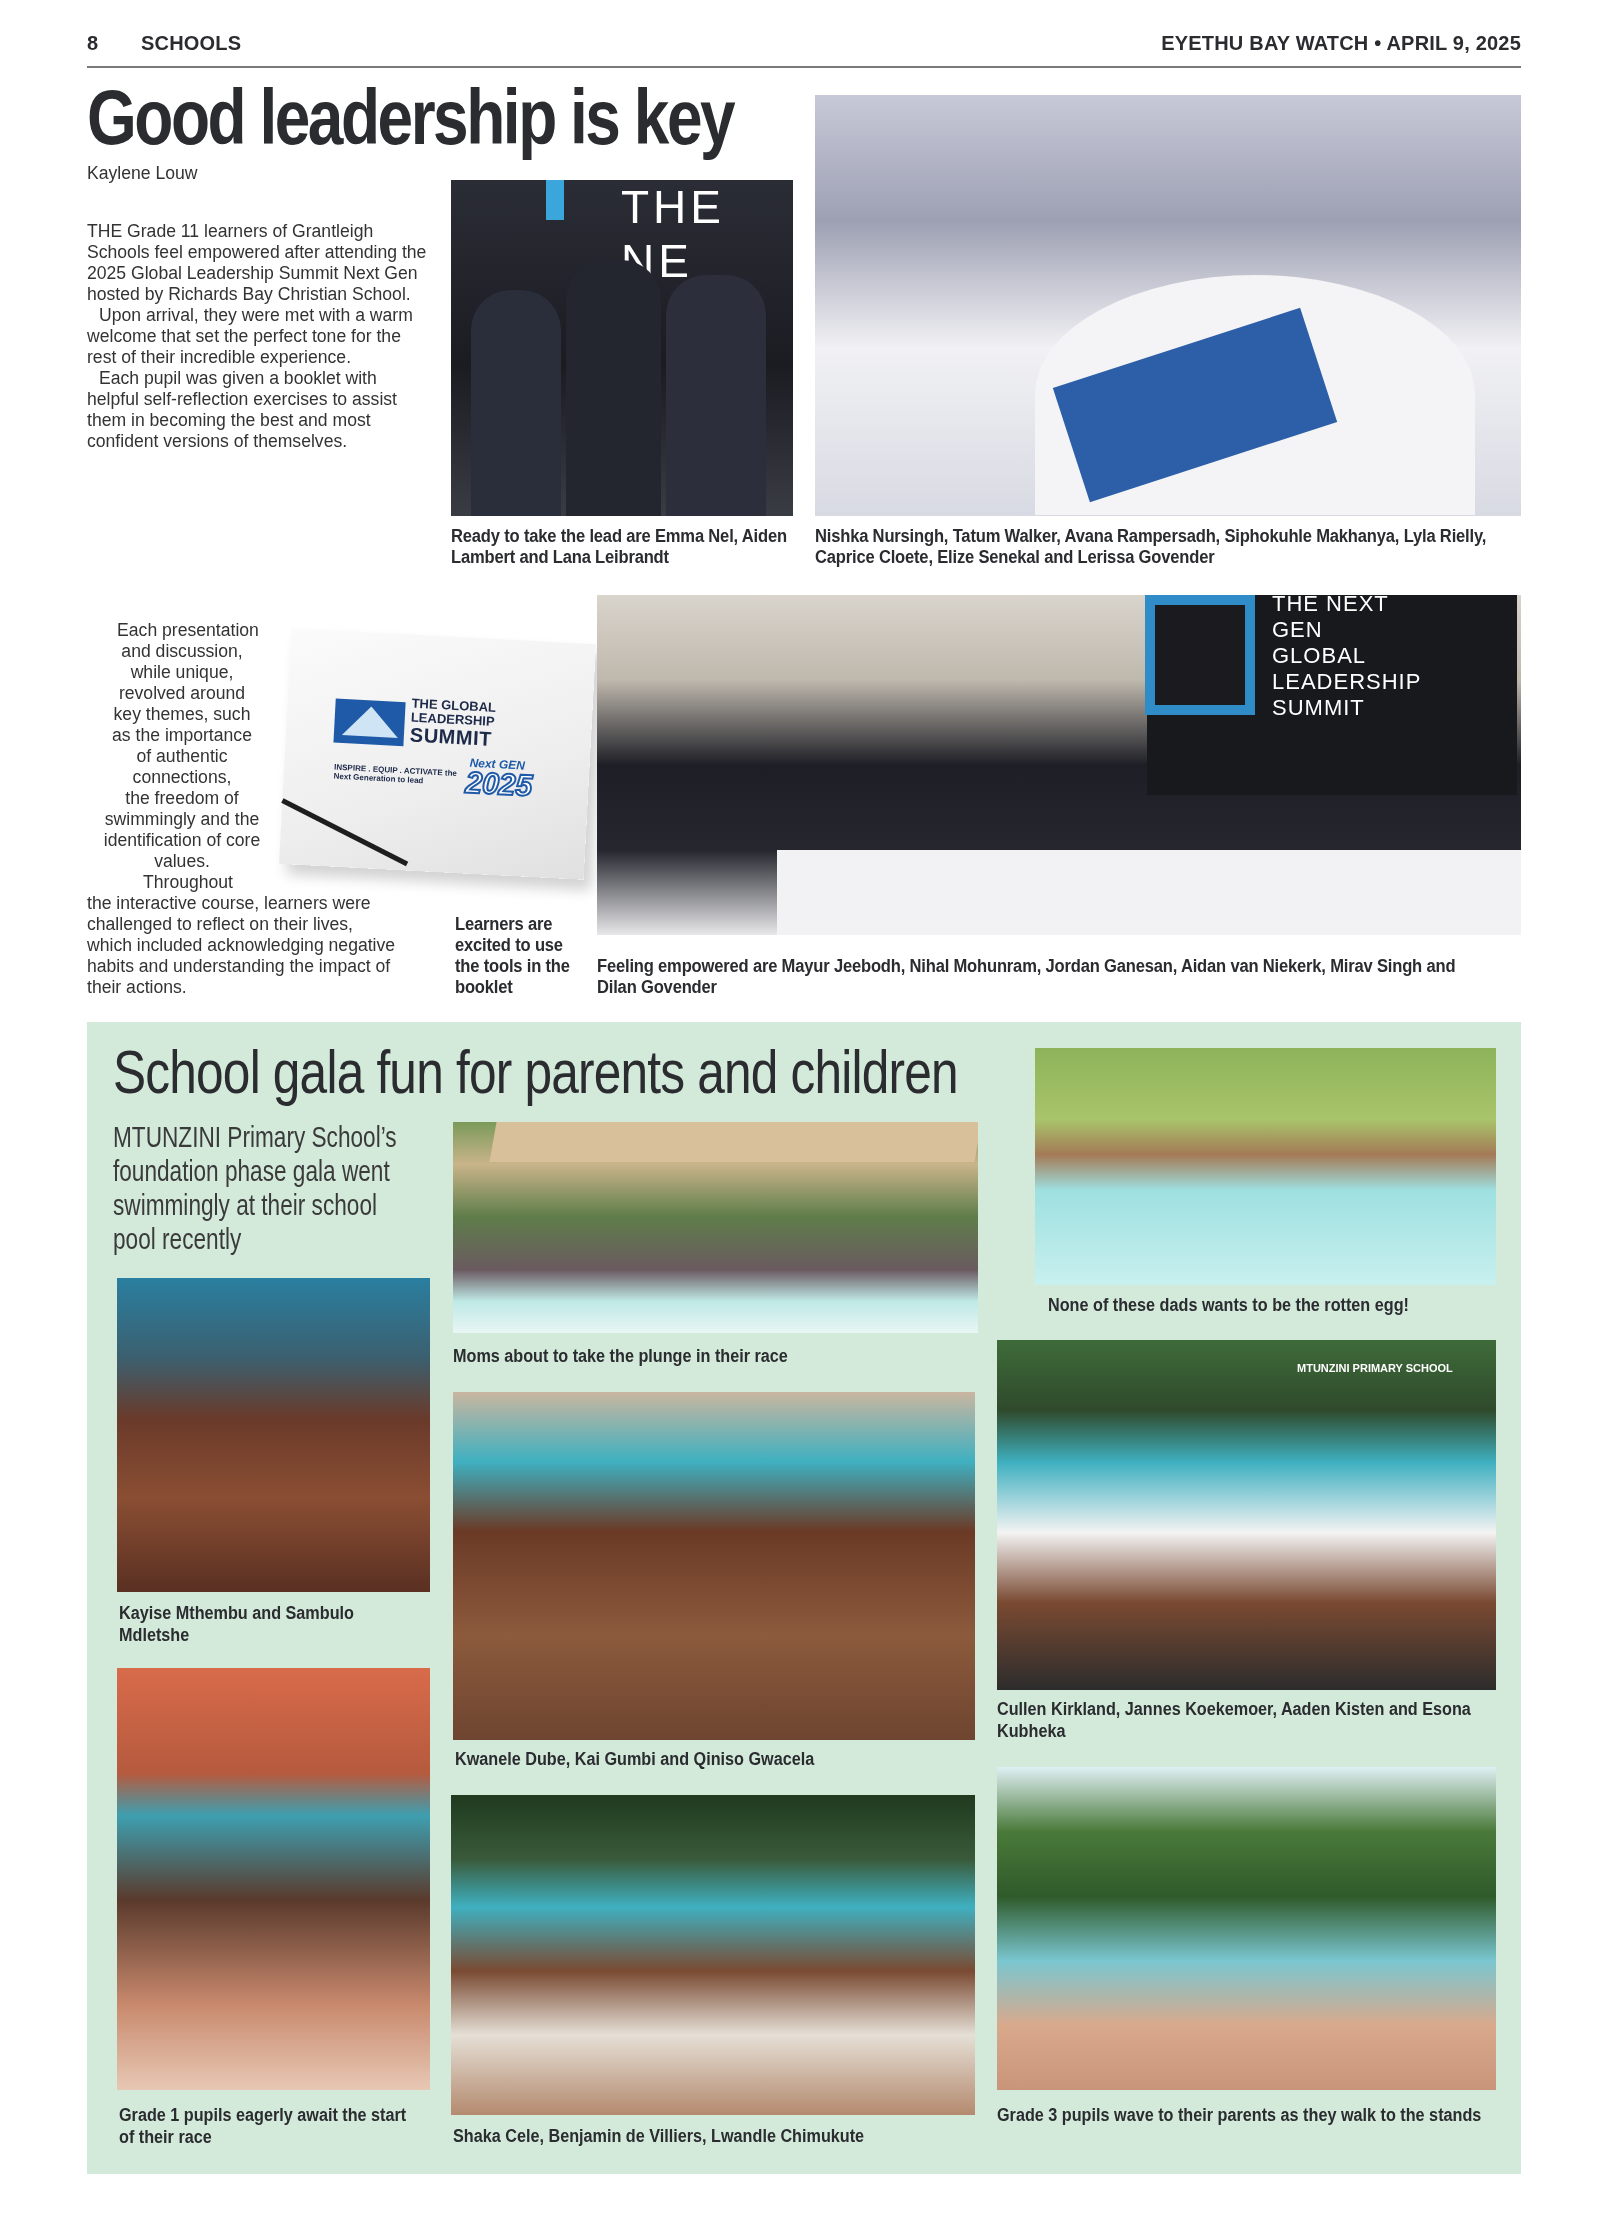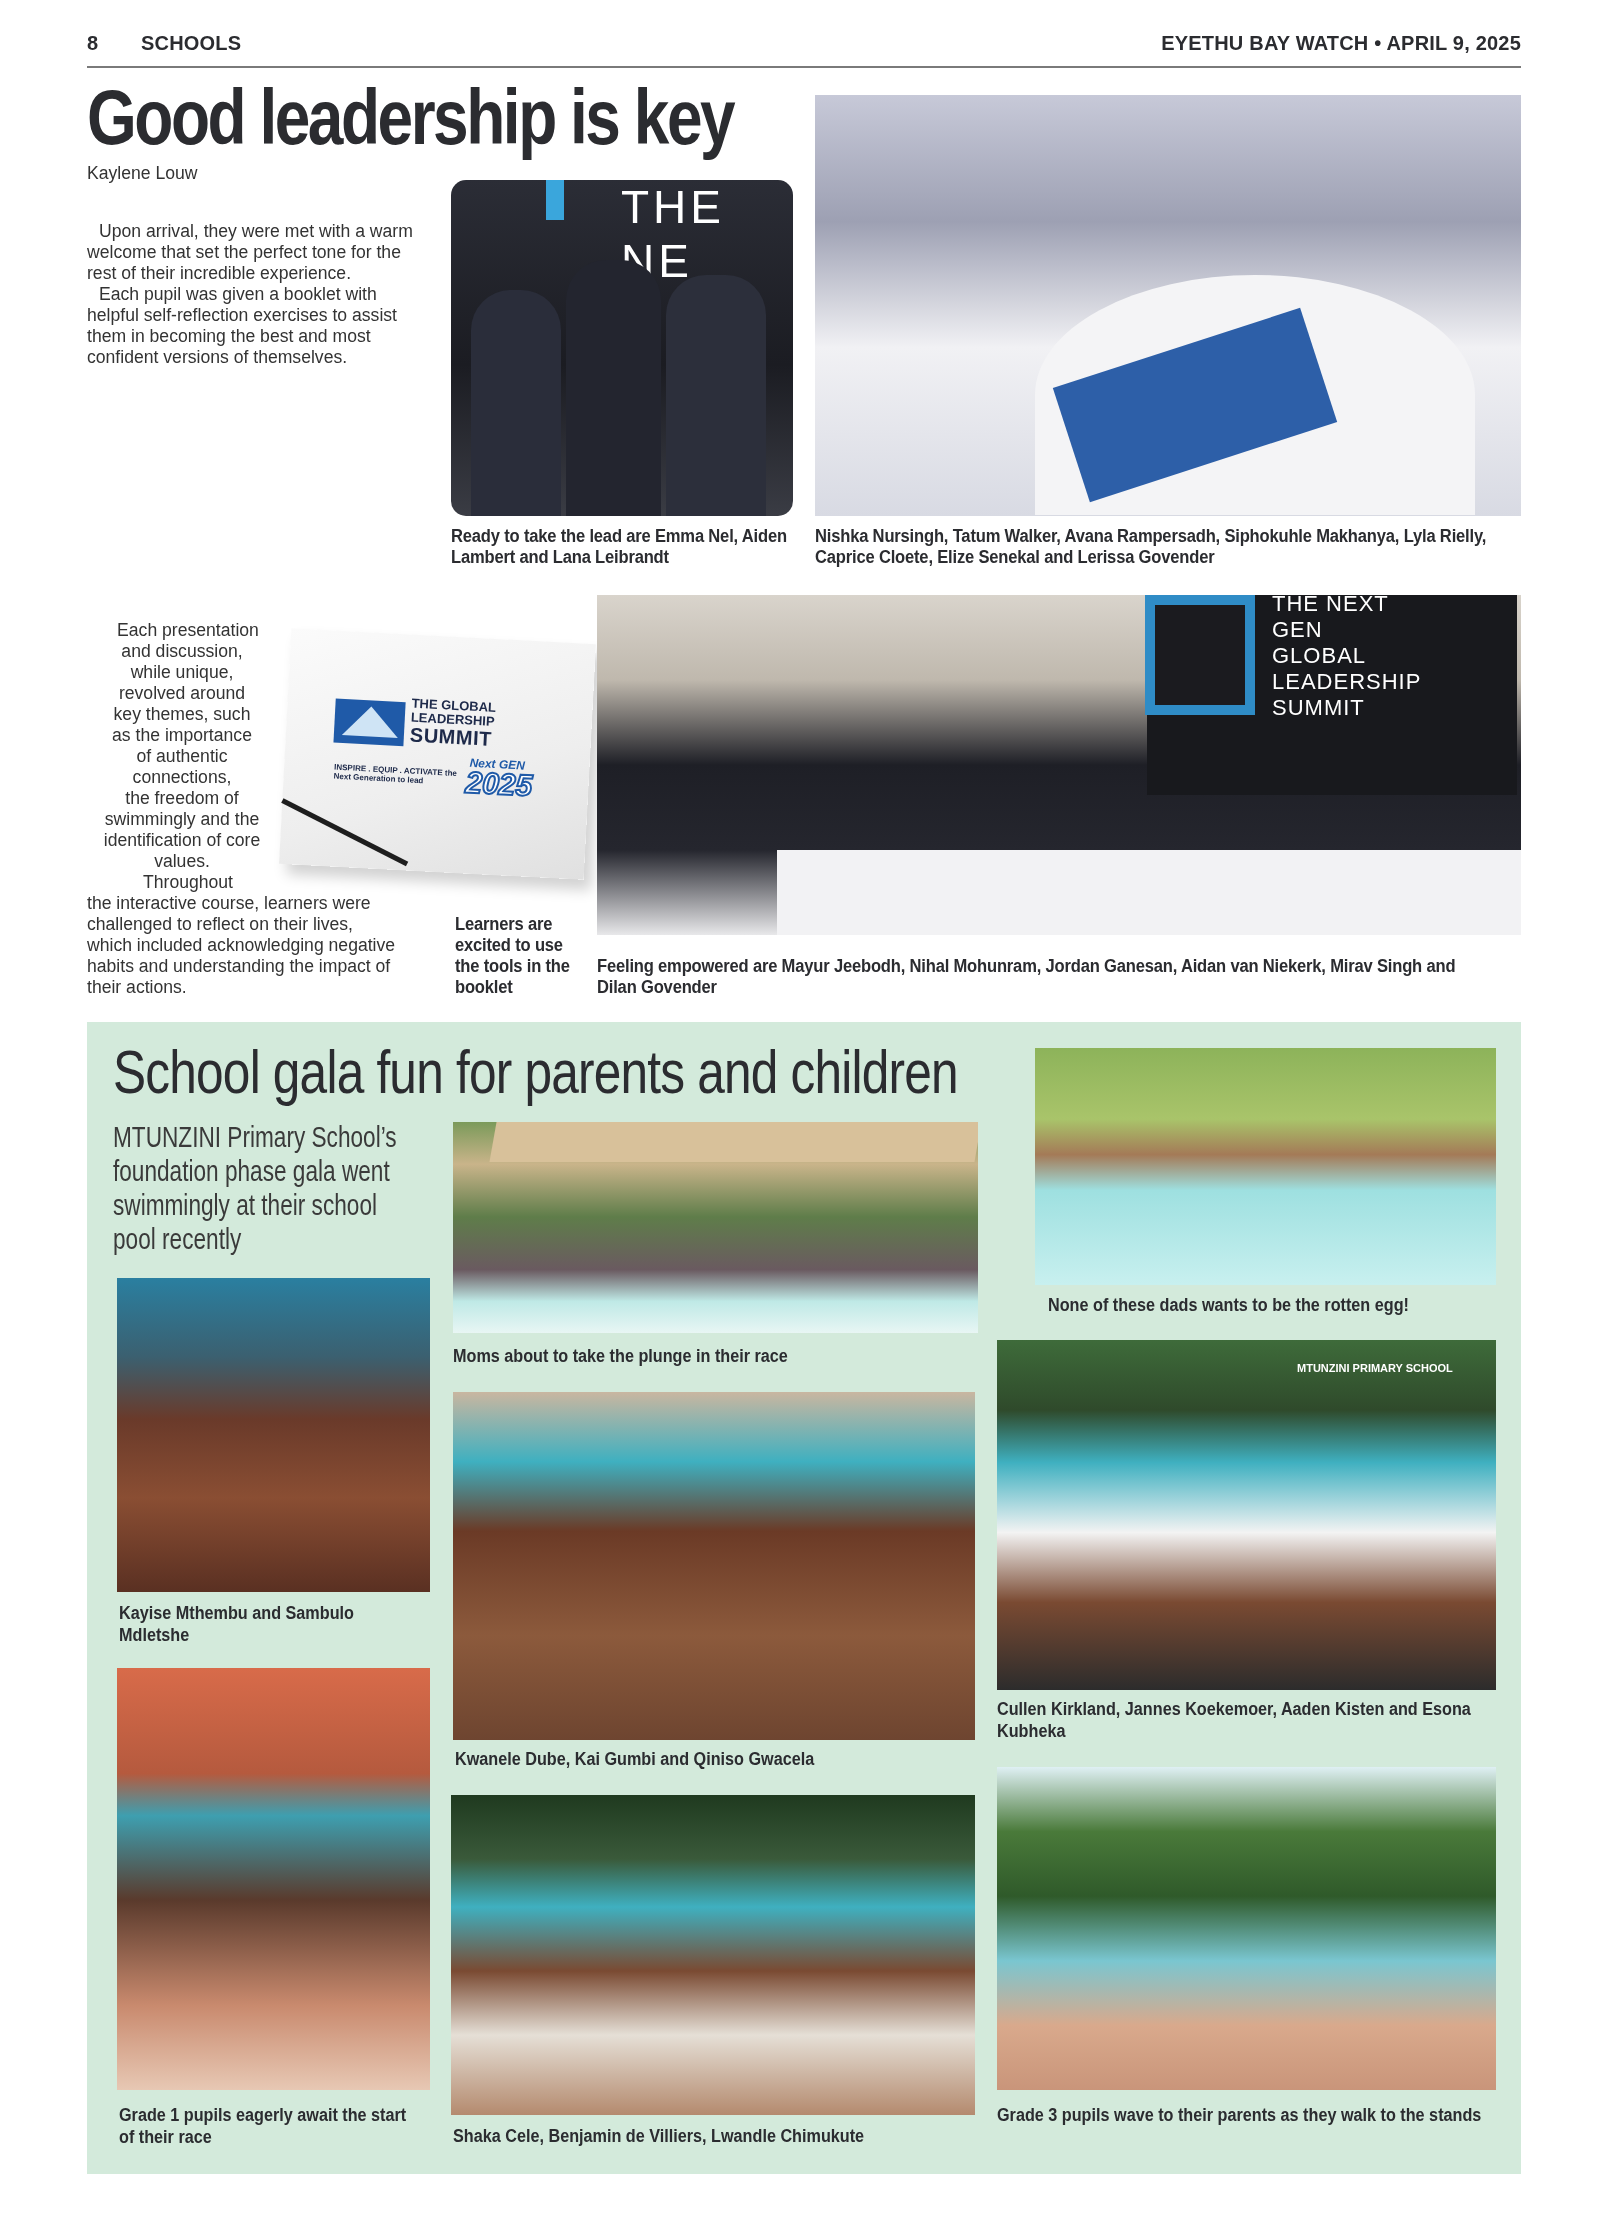--- a/index.html
+++ b/index.html
@@ -20,21 +20,21 @@
   .caption { font-size: 18px; line-height: 21px; font-weight: bold; color: #2b2c30; letter-spacing: -0.2px; transform: scaleX(0.92); transform-origin: left top; }
   .caption-g { font-size: 18px; line-height: 22px; color: #2b2c30; font-weight: bold; transform: scaleX(0.9); transform-origin: left top; }
 
   .photo { position: absolute; overflow: hidden; }
 
   .gala-panel { position: absolute; left: 87px; top: 1022px; width: 1434px; height: 1152px; background: #d3eadb; }
   .gala-title { font-size: 62px; font-weight: normal; color: #2b2c30; white-space: nowrap; transform: scaleX(0.8); transform-origin: left top; letter-spacing: -1px; }
   .gala-standfirst { font-size: 29px; line-height: 34px; color: #3a3a3a; transform: scaleX(0.78); transform-origin: left top; width: 400px; }
 
   
-  .ph-dark { background: linear-gradient(180deg, #2b2d36 0%, #1b1c22 55%, #3a3c44 100%); border-radius: 15px; }
+  .ph-dark { background: linear-gradient(180deg, #2b2d36 0%, #1b1c22 55%, #3a3c44 100%); }
   .ph-hall { background: linear-gradient(180deg, #c7c9d8 0%, #9da0b3 30%, #f1f1f4 60%, #d8dae3 100%); }
   .ph-pool { background: linear-gradient(180deg, #8db35a 0%, #a9c46a 30%, #a47a57 45%, #9ee0e0 60%, #c8f0ef 100%); }
   .ph-moms { background: linear-gradient(180deg, #7b9a5a 0%, #c9b48a 20%, #5f7d4a 45%, #6a5a60 70%, #bfe9e6 85%, #e8f6f4 100%); }
   .ph-kids { background: linear-gradient(180deg, #2a7fa0 0%, #3b6070 25%, #6a3a2a 45%, #8a4e33 70%, #5a3022 100%); }
   .ph-kids2 { background: linear-gradient(180deg, #c9b6a0 0%, #3fb0c0 20%, #6b3a26 40%, #8c5a3c 70%, #6e4530 100%); }
   .ph-line { background: linear-gradient(180deg, #d86b4a 0%, #b55a3e 25%, #3e9fb0 35%, #5a3a2c 55%, #c98a6e 80%, #e7c8b4 100%); }
   .ph-medal { background: linear-gradient(180deg, #1f3a1f 0%, #3a5a3a 20%, #3fb0c0 35%, #7a4a32 55%, #e5dfd6 75%, #b48a6e 100%); }
   .ph-award { background: linear-gradient(180deg, #3e6b3a 0%, #2f4a2b 20%, #3fb0c0 35%, #f3f3f3 55%, #7a4a32 75%, #2c2c2c 100%); padding-left: 43px; }
   .ph-walk { background: linear-gradient(180deg, #dff0f4 0%, #4a7a3a 20%, #2f5a2a 40%, #7ac6d0 60%, #d9a98c 80%, #c9957a 100%); }
 
@@ -56,20 +56,21 @@
 <div class="abs folio" style="left:87px; top:32px;">8</div>
 <div class="abs folio" style="left:141px; top:32px;">SCHOOLS</div>
 <div class="abs folio" style="right:89px; top:32px; text-align:right;">EYETHU BAY WATCH • APRIL 9, 2025</div>
 <div class="rule"></div>
 
 <div class="abs headline" style="left:87px; top:72px;">Good leadership is key</div>
 
 <div class="abs byline" style="left:87px; top:163px;">Kaylene Louw</div>
 
 <div class="abs body-text" style="left:87px; top:221px; width:345px;">
+  <p>THE Grade 11 learners of Grantleigh Schools feel empowered after attending the 2025 Global Leadership Summit Next Gen hosted by Richards Bay Christian School.</p>
   <p class="indent">Upon arrival, they were met with a warm welcome that set the perfect tone for the rest of their incredible experience.</p>
   <p class="indent">Each pupil was given a booklet with helpful self-reflection exercises to assist them in becoming the best and most confident versions of themselves.</p>
 </div>
 
 <div class="abs body-text" style="left:87px; top:620px; width:190px;text-align:center;">
   <div class="indent">Each presentation</div>
   <div>and discussion,</div>
   <div>while unique,</div>
   <div>revolved around</div>
   <div>key themes, such</div>

